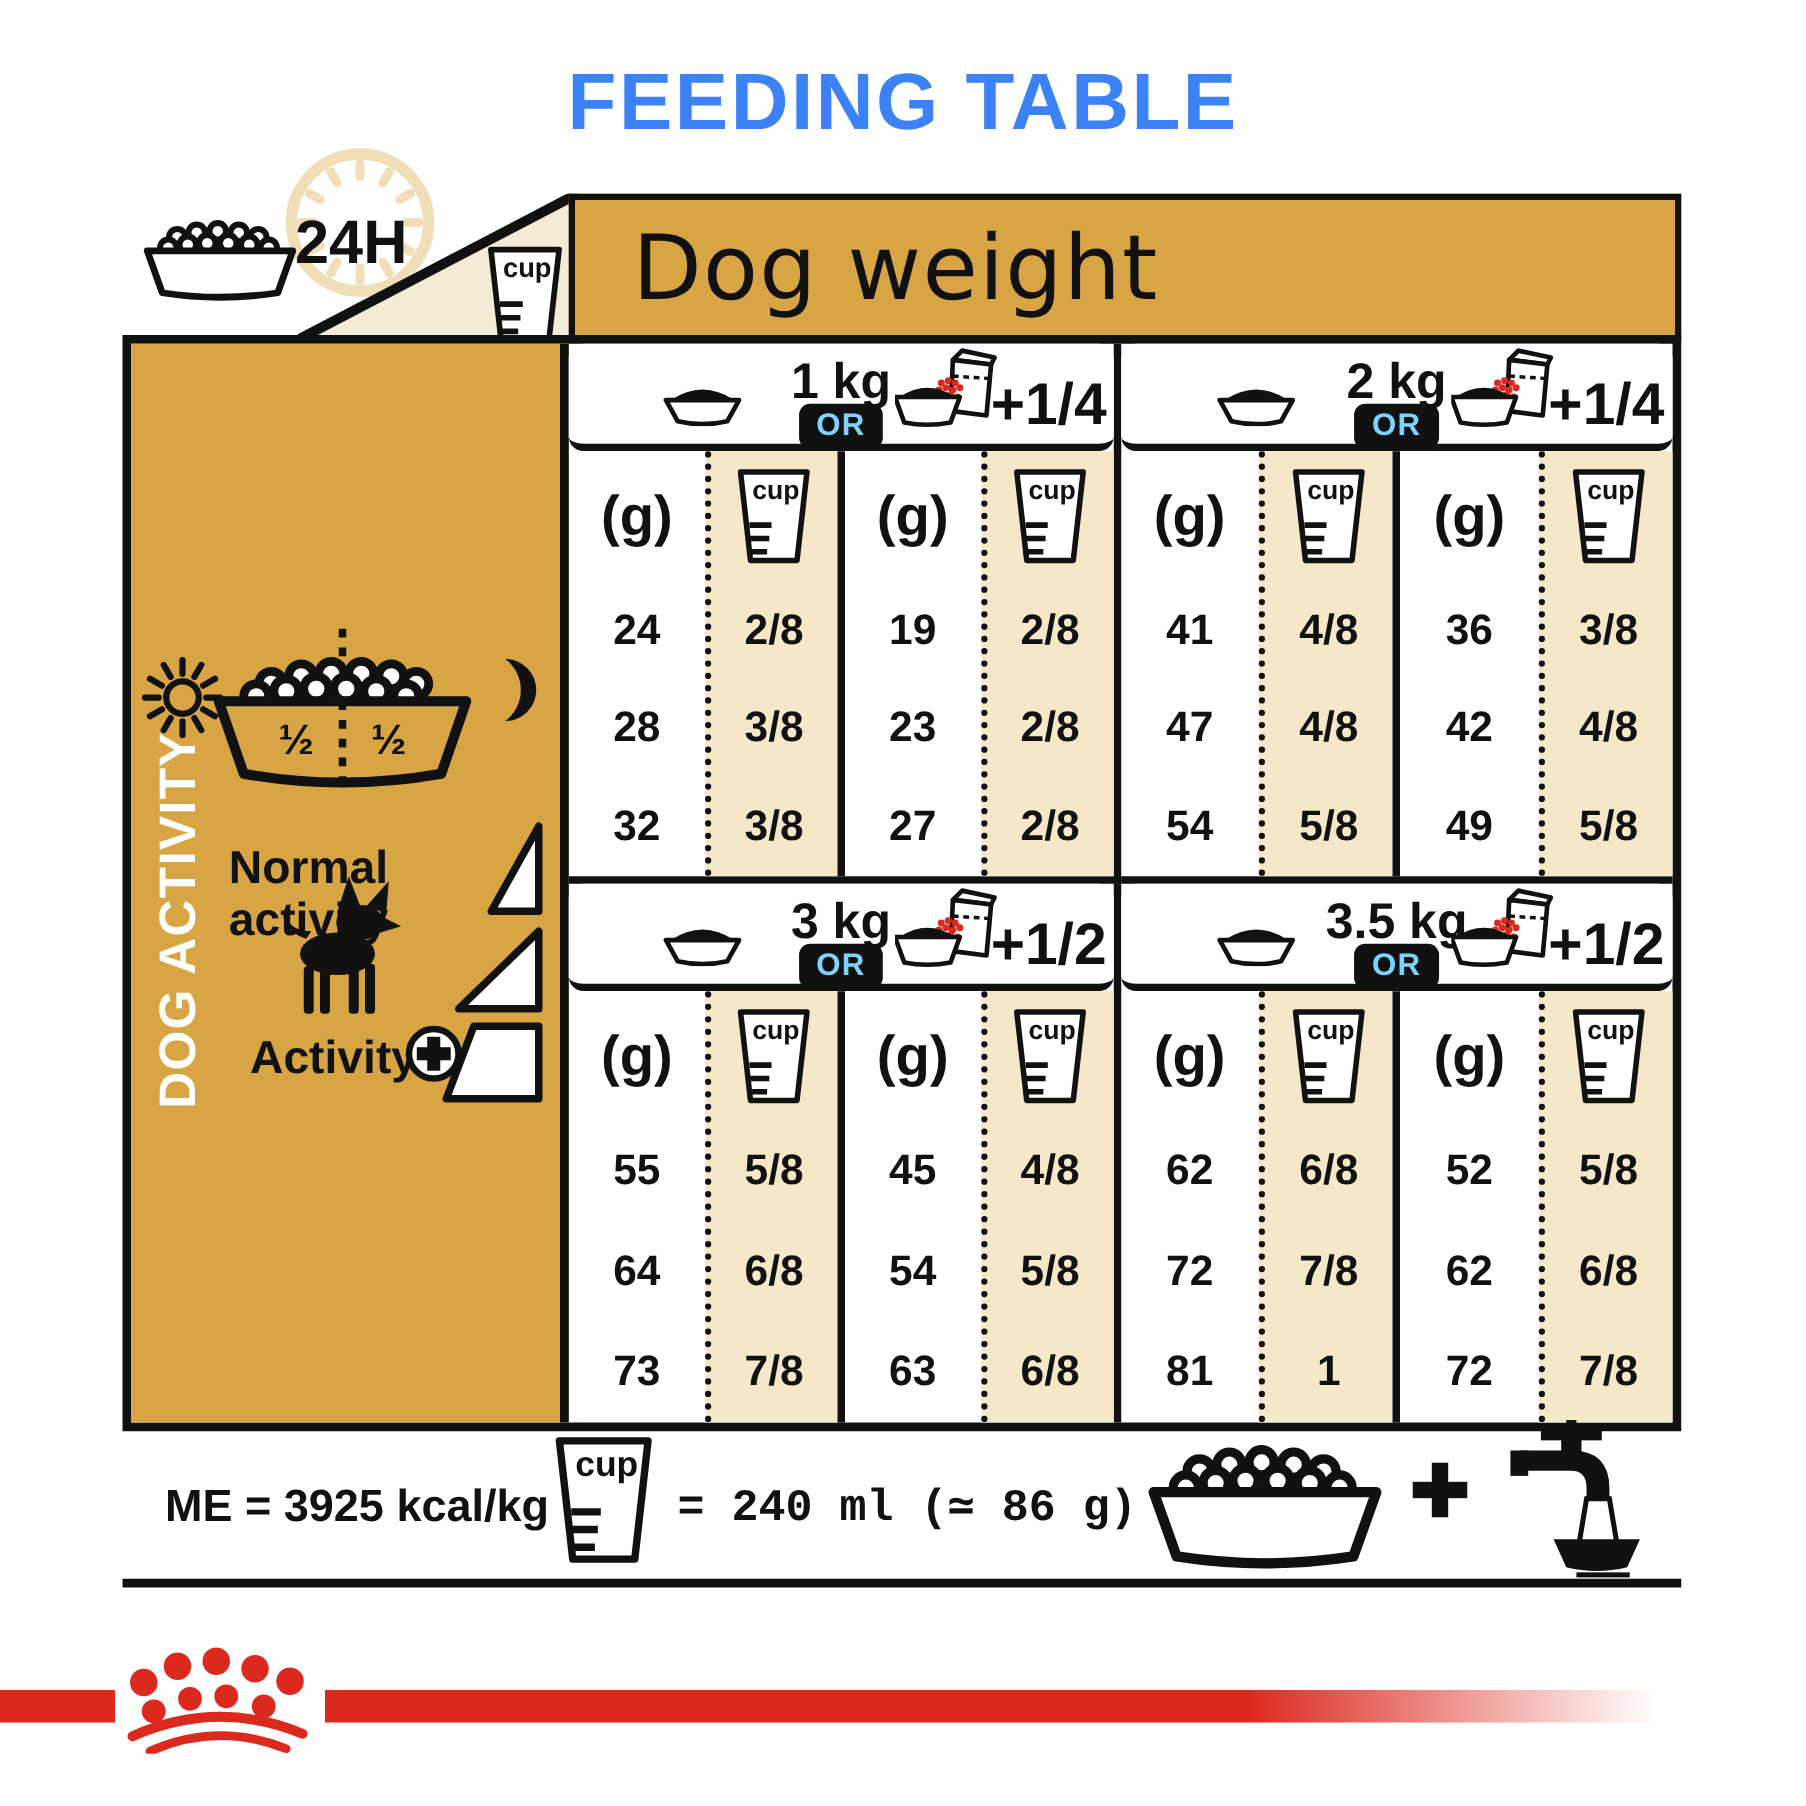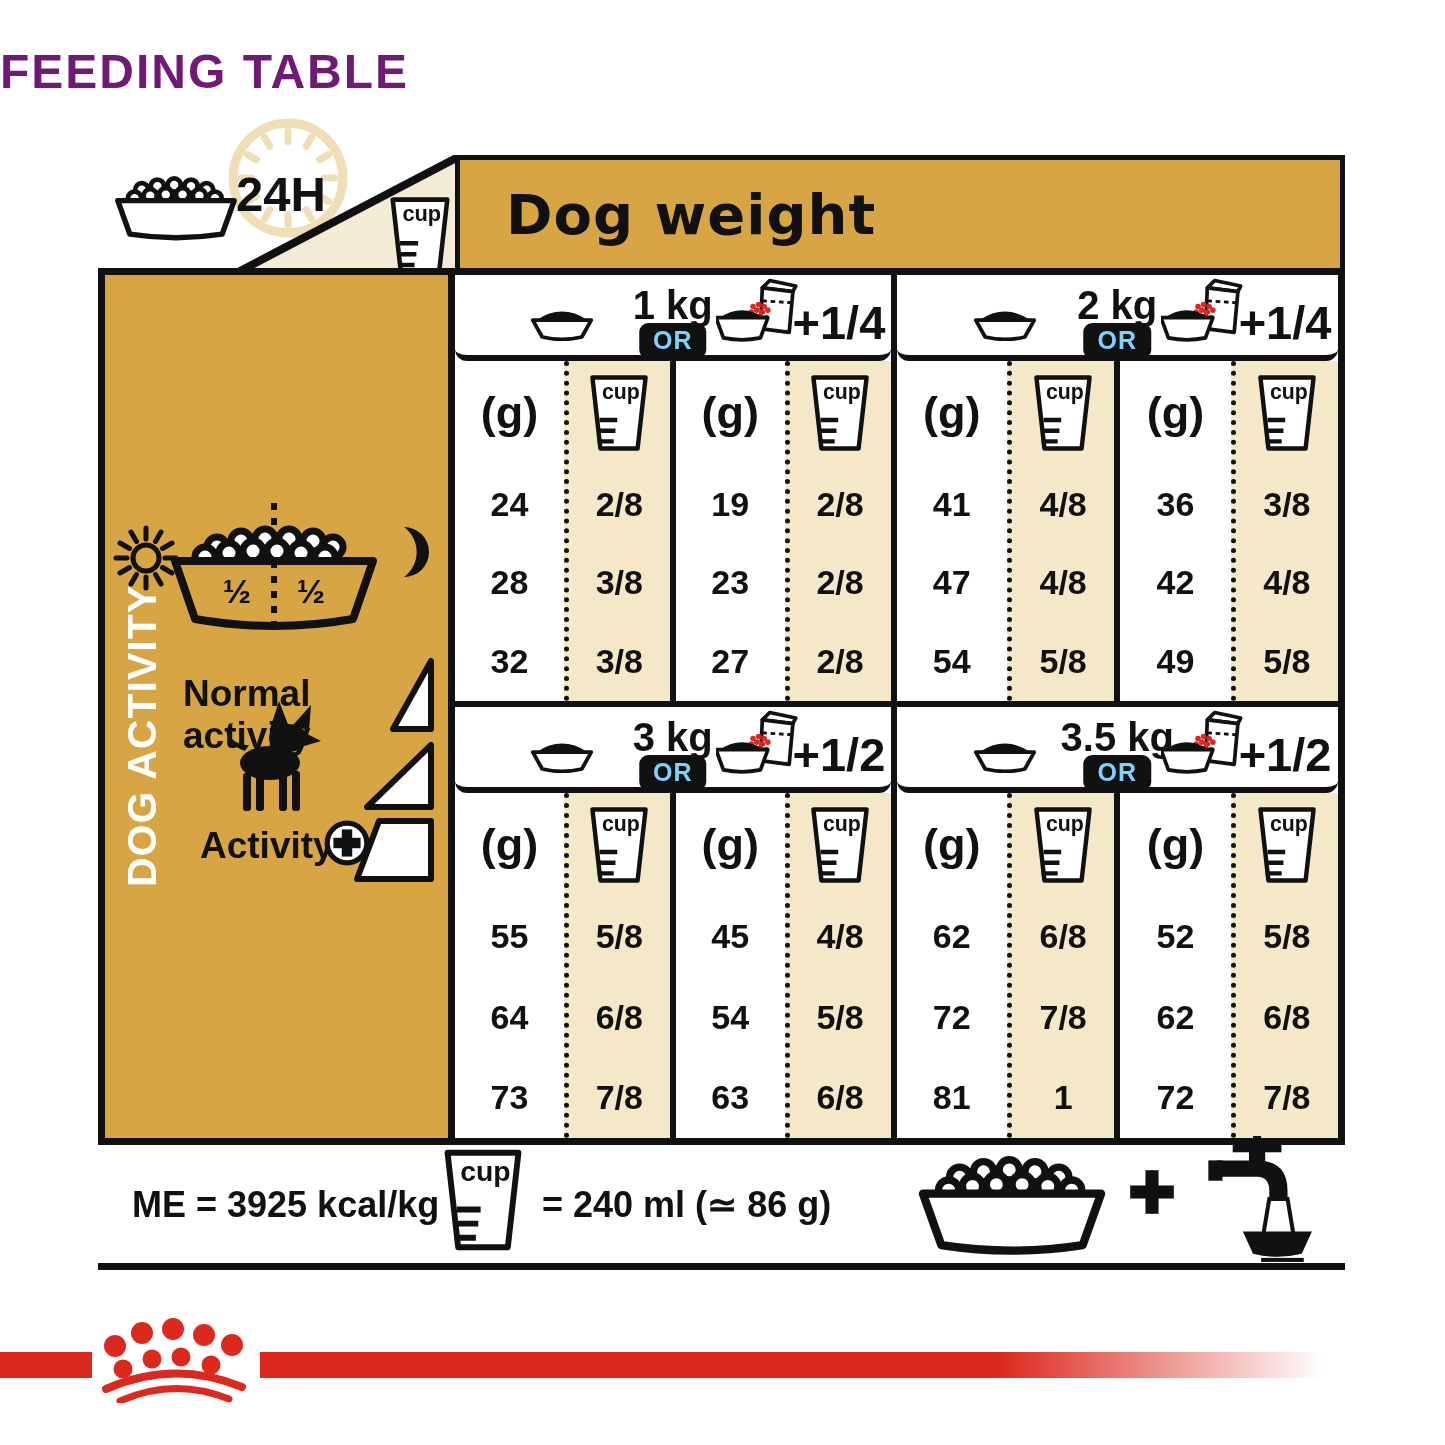--- a/index.html
+++ b/index.html
@@ -1,25 +1,25 @@
 <!DOCTYPE html>
 <html><head>
 <meta charset="utf-8">
 <style>
   html,body{margin:0;padding:0;background:#fff;}
   .canvas{position:relative;width:1445px;height:1445px;background:#fff;overflow:hidden;
           font-family:"Liberation Sans",sans-serif;color:#111;}
   .abs{position:absolute;}
-  .title{left:0;right:0;top:44px;text-align:left;font-size:48px;font-weight:bold;
-         letter-spacing:2px;color:#701a75;}
+  .title{left:0;right:0;top:44px;text-align:center;font-size:64px;font-weight:bold;
+         letter-spacing:2px;color:#3b82f6;}
   .h24{left:236px;top:166px;font-size:49px;font-weight:bold;}
   .banner{left:455px;top:155px;width:890px;height:118px;background:#D8A544;
           border:5px solid #111;box-sizing:border-box;display:flex;align-items:center;}
-  .banner-text{font-family:"DejaVu Sans","Liberation Sans",sans-serif;font-size:56px;
-               font-weight:700;padding-left:46px;letter-spacing:1px;}
+  .banner-text{font-family:"DejaVu Sans","Liberation Sans",sans-serif;font-size:72px;
+               font-weight:400;padding-left:46px;letter-spacing:1px;}
   .tri{left:238px;top:155px;}
   .cup-tri{left:388px;top:196px;}
   
   .table{left:98px;top:268px;width:1247px;height:877px;border:7px solid #111;
          box-sizing:border-box;display:flex;background:#fff;}
   .sidebar{width:350px;flex:none;background:#D8A544;border-right:7px solid #111;
            box-sizing:border-box;position:relative;}
   .grid{flex:1;display:grid;grid-template-columns:1fr 1fr;grid-template-rows:1fr 1fr;}
   .section{display:flex;flex-direction:column;box-sizing:border-box;min-width:0;}
   .section.bl{border-bottom:6px solid #111;}
@@ -44,21 +44,21 @@
   .cuptext{font-size:24px;font-weight:bold;fill:#111;text-anchor:middle;
            font-family:"Liberation Sans",sans-serif;}
   
   .dog-activity{position:absolute;left:14px;top:612px;transform-origin:0 0;
                 transform:rotate(-90deg);width:240px;color:#fff;font-size:41px;
                 font-weight:bold;letter-spacing:1px;white-space:nowrap;}
   .normal-act{position:absolute;left:78px;top:398px;font-size:37px;font-weight:bold;}
   .activity{position:absolute;left:95px;top:550px;font-size:37px;font-weight:bold;}
   
   .me-text{left:132px;top:1184px;font-size:36px;font-weight:bold;}
-  .equiv-text{left:542px;top:1184px;font-size:36px;font-weight:bold;}
+  .equiv-text{left:542px;top:1184px;font-size:36px;font-weight:bold;font-family:Liberation Mono, monospace;}
   .rule{left:98px;top:1263px;width:1247px;height:7px;background:#111;}
   .stripe-l{left:0;top:1352px;width:92px;height:26px;background:#DC291E;}
   .stripe-r{left:260px;top:1352px;width:1086px;height:26px;
             background:linear-gradient(90deg,#DC291E 0%,#DC291E 68%,rgba(220,41,30,0) 98%);}
 </style>
 </head>
 <body>
 
 <div class="canvas">
 

